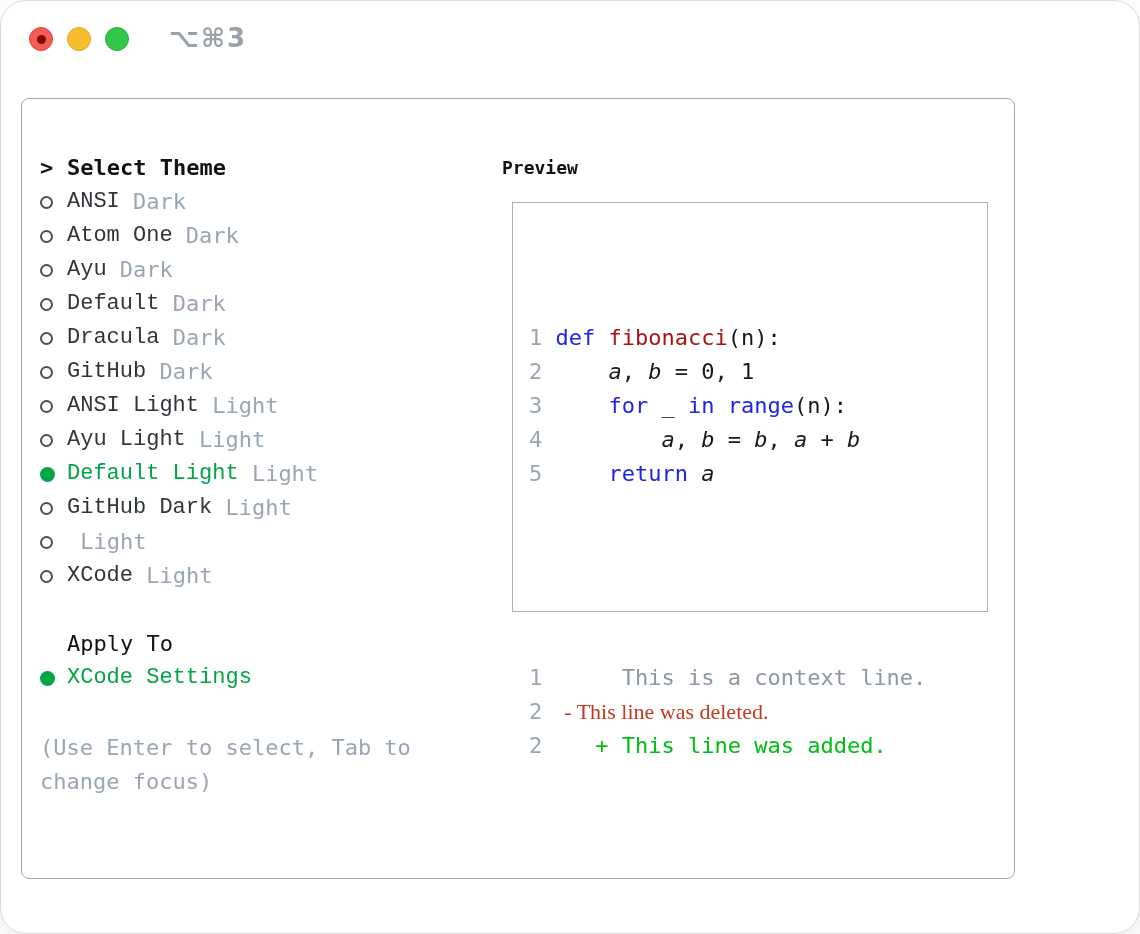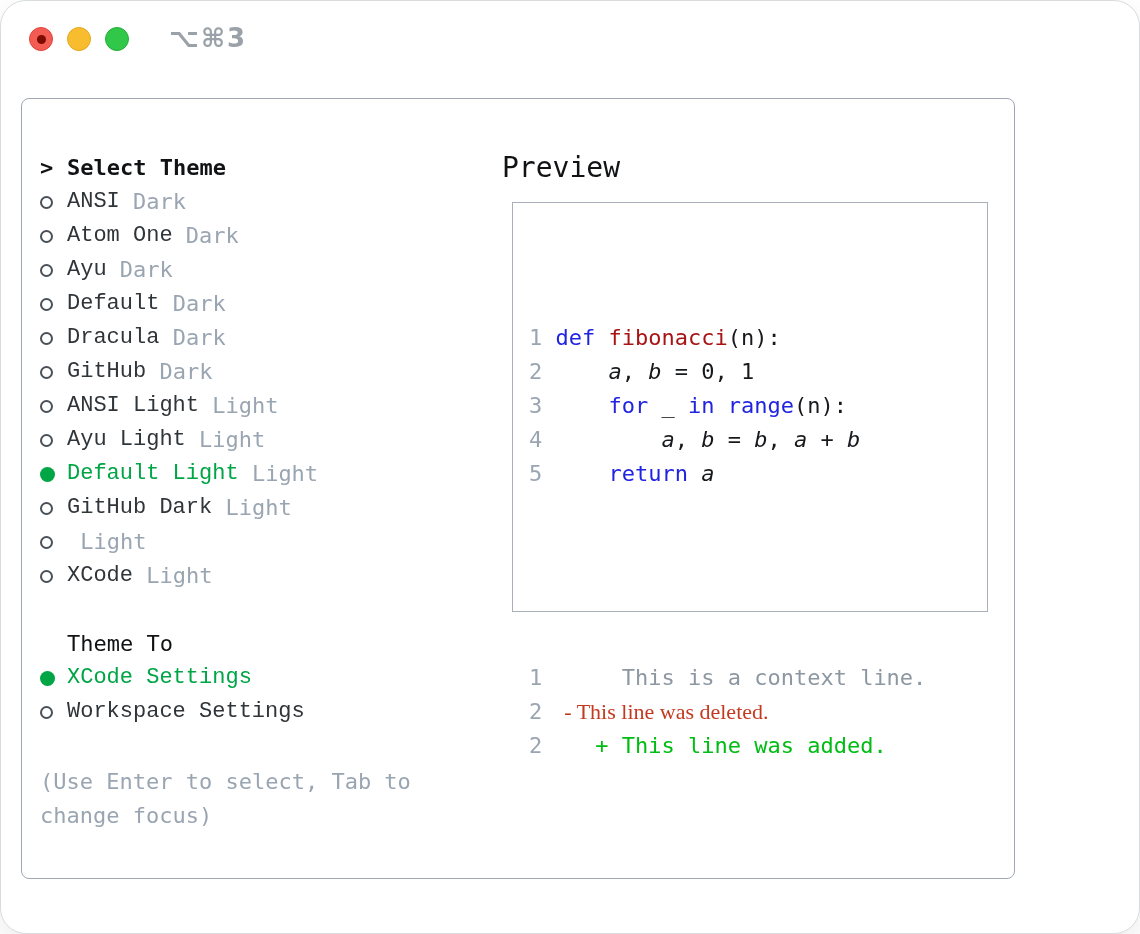--- a/index.html
+++ b/index.html
@@ -27,21 +27,21 @@
   .prompt{font-weight:bold;color:var(--black);}
   .hdr{font-weight:bold;color:var(--black);}
   .radio{width:13px;height:13px;border-radius:50%;border:2px solid #4a5057;display:inline-block;}
   .radio.on{border:none;background:var(--green);width:15px;height:15px;}
   .theme-name{color:var(--dark);font-family:Liberation Mono, monospace;}
   .theme-row.sel .theme-name{color:var(--green);}
   .variant{color:var(--gray);}
   .apply-title{margin-top:34px;color:var(--black);}
   .hint{margin-top:36px;color:var(--gray);white-space:normal;width:420px;}
 
-  .preview-title{position:absolute;left:480px;top:52px;font-size:28px;line-height:34px;font-weight:normal;color:var(--black);}
+  .preview-title{position:absolute;left:480px;top:52px;font-size:18px;line-height:34px;font-weight:bold;color:var(--black);}
   .code-box{position:absolute;left:490px;top:103px;width:476px;height:410px;border:1.5px solid #a9b0ba;background:#fff;padding:50px 0 0 16px;font-size:22px;line-height:34px;white-space:pre;}
   .code-line,.diff-line{white-space:pre;}
   .lineno{color:var(--lineno);}
   .tok-kw{color:var(--kw);}
   .tok-fn{color:var(--fn);}
   .tok-pl{color:#17191c;}
   .tok-var{color:#17191c;font-style:italic;}
   .blank-line{height:34px;}
   .diff-context{color:var(--ctx);}
   .diff-deleted{color:var(--del);font-family:Liberation Serif, serif;}
@@ -76,25 +76,24 @@
           <div class="row theme-row"><span class="marker-col"><span class="radio"></span></span><span class="theme-name">ANSI Light</span><span class="variant"> Light</span></div>
           <div class="row theme-row"><span class="marker-col"><span class="radio"></span></span><span class="theme-name">Ayu Light</span><span class="variant"> Light</span></div>
           <div class="row theme-row sel"><span class="marker-col"><span class="radio on"></span></span><span class="theme-name">Default Light</span><span class="variant"> Light</span></div>
           <div class="row theme-row"><span class="marker-col"><span class="radio"></span></span><span class="theme-name">GitHub Dark</span><span class="variant"> Light</span></div>
           <div class="row theme-row"><span class="marker-col"><span class="radio"></span></span><span class="variant"> Light</span></div>
           <div class="row theme-row"><span class="marker-col"><span class="radio"></span></span><span class="theme-name">XCode</span><span class="variant"> Light</span></div>
         </div>
 
       <div class="row apply-title">
         <span class="marker-col"></span>
-        <span>Theme To</span>
+        <span>Apply To</span>
       </div>
       <div id="apply-list">
           <div class="row theme-row sel"><span class="marker-col"><span class="radio on"></span></span><span class="theme-name">XCode Settings</span></div>
-          <div class="row theme-row"><span class="marker-col"><span class="radio"></span></span><span class="theme-name">Workspace Settings</span></div>
         </div>
 
       <div class="hint">(Use Enter to select, Tab to change focus)</div>
     </div>
 
     <div class="preview-title">Preview</div>
     <div class="code-box">
       <div id="code-lines"><div class="code-line"><span class="lineno">1 </span><span class="tok-kw">def</span><span class="tok-pl"> </span><span class="tok-fn">fibonacci</span><span class="tok-pl">(n):</span></div><div class="code-line"><span class="lineno">2 </span><span class="tok-pl">    </span><span class="tok-var">a</span><span class="tok-pl">, </span><span class="tok-var">b</span><span class="tok-pl"> = 0, 1</span></div><div class="code-line"><span class="lineno">3 </span><span class="tok-pl">    </span><span class="tok-kw">for</span><span class="tok-pl"> _ </span><span class="tok-kw">in</span><span class="tok-pl"> </span><span class="tok-kw">range</span><span class="tok-pl">(n):</span></div><div class="code-line"><span class="lineno">4 </span><span class="tok-pl">        </span><span class="tok-var">a</span><span class="tok-pl">, </span><span class="tok-var">b</span><span class="tok-pl"> = </span><span class="tok-var">b</span><span class="tok-pl">, </span><span class="tok-var">a</span><span class="tok-pl"> + </span><span class="tok-var">b</span></div><div class="code-line"><span class="lineno">5 </span><span class="tok-pl">    </span><span class="tok-kw">return</span><span class="tok-pl"> </span><span class="tok-var">a</span></div></div>
       <div class="blank-line"></div>
       <div id="diff-lines"><div class="diff-line"><span class="lineno">1</span><span class="diff-context">      This is a context line.</span></div><div class="diff-line"><span class="lineno">2</span><span class="diff-deleted">    - This line was deleted.</span></div><div class="diff-line"><span class="lineno">2</span><span class="diff-added">    + This line was added.</span></div></div>

